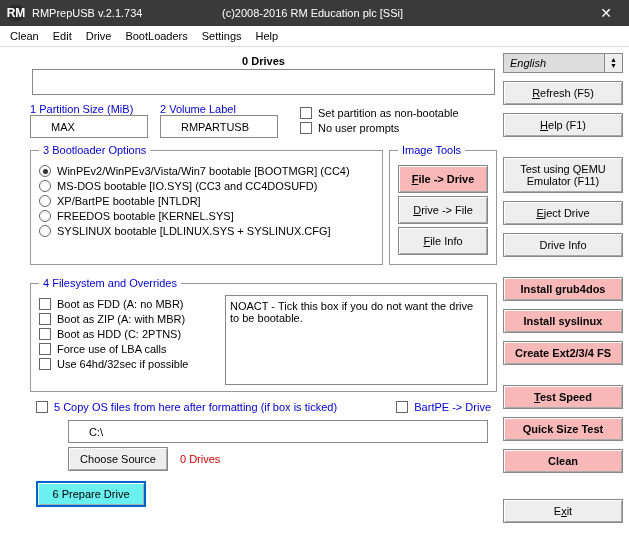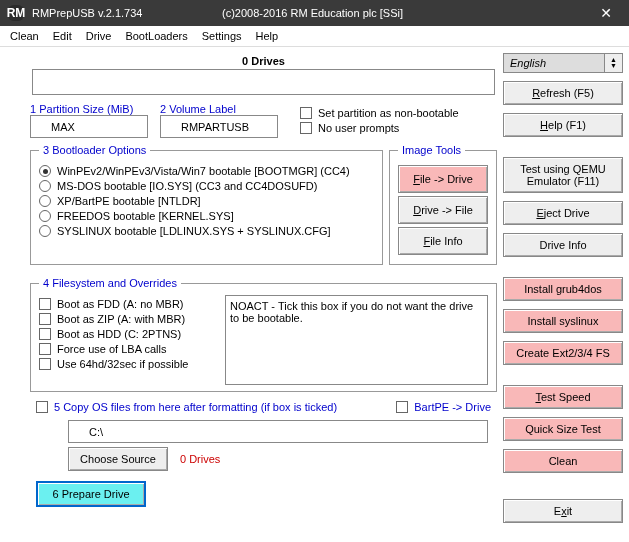--- a/index.html
+++ b/index.html
@@ -21,21 +21,21 @@
   .blue { color: #0000cc; }
   .red { color: #cc0000; }
   .input { border: 1px solid #888; padding: 2px 20px; height: 23px; background: #fff; }
   fieldset { border: 1px solid #999; margin: 6px 0; padding: 6px 8px; }
   legend { color: #0000cc; padding: 0 4px; }
   .radio-row, .chk-row { display: flex; align-items: center; gap: 6px; margin: 3px 0; }
   .radio-dot, .chk-box { width: 12px; height: 12px; border: 1px solid #666; background: #fff; flex-shrink: 0; }
   .radio-dot { border-radius: 50%; display: flex; align-items: center; justify-content: center; }
   .radio-dot.checked::after { content: ""; width: 5px; height: 5px; background: #333; border-radius: 50%; }
   .btn { border: 1px solid #888; background: #eee; padding: 5px 6px; text-align: center; cursor: pointer; box-shadow: 1px 1px 0 #fff inset, -1px -1px 0 #aaa inset; }
-  .btn.pink { background: #f9b8b8; }
+  .btn.pink { background: #f9b8b8; font-weight: bold; }
   .btn.cyan { background: #6bf0f0; border: 2px solid #0066cc; }
   .lang { display: flex; }
   .lang-sel { flex: 1; border: 1px solid #888; background: #ddd; padding: 3px 6px; font-style: italic; }
   .lang-arr { width: 18px; border: 1px solid #888; border-left: none; background: #eee; display: flex; flex-direction: column; justify-content: center; align-items: center; font-size: 7px; line-height: 6px; }
   .boot-img-row { display: flex; gap: 6px; }
   .boot-col { flex: 1; }
   .img-tools { width: 108px; }
   .img-tools .btn { width: 100%; margin: 3px 0; padding: 7px 4px; }
   .fs-row { display: flex; gap: 6px; }
   .fs-radios { width: 78px; }

